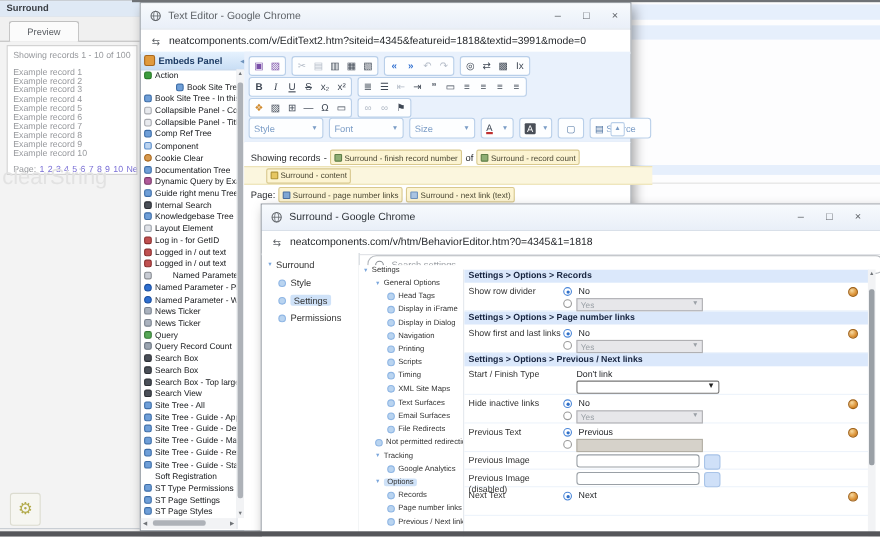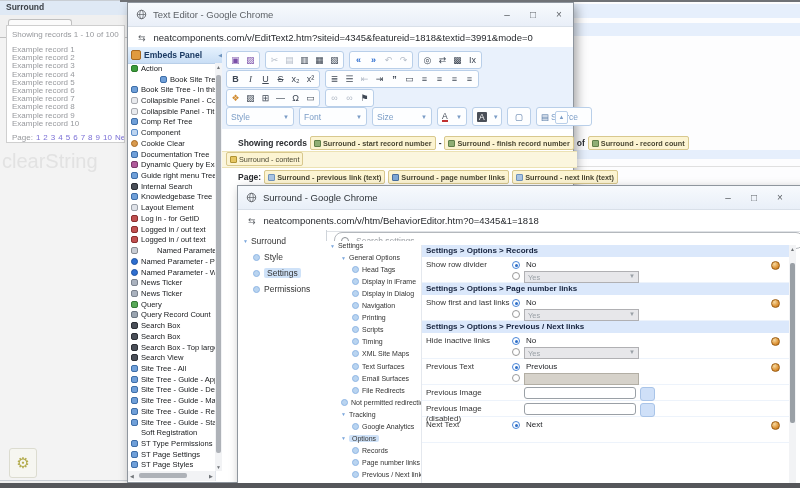--- a/index.html
+++ b/index.html
@@ -18,21 +18,21 @@
   .urlbar .swap{font-size:9px;color:#5f6368;margin-right:8px;}
   .urlbar .url{font-size:9.5px;color:#26292d;white-space:nowrap;}
   .globe{flex:none;}
   
   #backwin{left:0;top:2;width:132px;height:479px;background:#f3f3f3;border:1px solid #c9ced4;border-left:none;}
   #backwin .bw-title{height:13px;background:#dfe9f5;border-bottom:1px solid #c3cfdf;
       font-size:8.5px;font-weight:bold;color:#3a3f45;padding:1px 0 0 6px;}
   #bw-tabs{position:absolute;left:0;top:14px;width:132px;height:22px;background:#f0f0f0;border-bottom:1px solid #c0c0c0;}
   #bw-tab{position:absolute;left:8px;top:4px;width:62px;height:18px;background:#fbfbfb;border:1px solid #c0c0c0;
       border-bottom:none;border-radius:3px 3px 0 0;font-size:8.5px;color:#5a5e63;text-align:center;line-height:18px;}
-  #bw-box{position:absolute;left:6px;top:24px;width:112px;height:112px;background:#fff;border:1px solid #cfcfcf;
+  #bw-box{position:absolute;left:6px;top:40px;width:112px;height:112px;background:#fff;border:1px solid #cfcfcf;
       padding:4px 0 0 5px;font-size:8px;color:#97999d;line-height:9px;overflow:hidden;}
   #bw-showing{margin-bottom:7px;}
   .rec{height:8.2px;line-height:8.2px;}
   #bw-pageline{margin-top:5px;color:#97999d;}
   #bw-pageline .pl{color:#7a6fd6;margin-left:3px;cursor:pointer;}
   #watermark{left:2px;top:150px;font-size:20px;color:#e2e2e2;}
   #gearbtn{left:9px;top:448px;width:26px;height:28px;background:#f6f6f1;border:1px solid #dcdcd0;border-radius:3px;
       text-align:center;line-height:28px;font-size:15px;color:#b3ab4c;cursor:pointer;}
   
   #rightbg{left:571px;top:0;width:229px;height:190px;background:#fdfdfe;border-right:1px solid #c6c6c6;}
@@ -86,30 +86,30 @@
   .tb-btn.italic{font-style:italic;font-family:"Liberation Serif",serif;}
   .tb-btn.underline{text-decoration:underline;}
   .tb-btn.strike{text-decoration:line-through;}
   .tb-sel{display:flex;align-items:center;height:17px;background:#fdfeff;border:1px solid #b9cfe9;border-radius:3px;
       padding:0 4px;font-size:8.5px;color:#7a9cc6;cursor:pointer;}
   .tb-sel .car{margin-left:auto;font-size:6px;color:#7a9cc6;padding-left:6px;}
   #tb-collapse{position:absolute;right:5px;top:64px;width:11px;height:11px;background:#fdfeff;border:1px solid #b9cfe9;
       border-radius:2px;font-size:6px;color:#7a9cc6;text-align:center;line-height:10px;cursor:pointer;}
   
   #edcontent{left:94px;top:126px;width:351px;height:353px;background:#fff;font-size:8.5px;color:#2a2c30;}
-  .edline{display:flex;align-items:center;gap:3px;padding-left:16px;white-space:nowrap;font-weight:bold;}
+  .edline{display:flex;align-items:center;gap:3px;padding-left:6px;white-space:nowrap;}
   .token{display:inline-flex;align-items:center;gap:2px;height:12px;padding:0 3px;background:#fcf4d2;
       border:1px solid #d8c88e;border-radius:2px;font-size:7.3px;color:#4a4733;white-space:nowrap;cursor:pointer;}
   .tk-ic{width:7px;height:7px;border-radius:1px;flex:none;box-sizing:border-box;}
   .tk-count{background:#8fae74;border:1px solid #5f7e48;}
   .tk-content{background:#e6c661;border:1px solid #b09334;}
   .tk-nav{background:#a9c4e2;border:1px solid #6f93bd;}
   .tk-page{background:#7fa7d4;border:1px solid #4a6f9f;}
   #edband{position:absolute;left:0;top:22px;width:351px;height:15px;background:#fbf6de;
-      border-top:1px solid #ece2b4;border-bottom:1px solid #ece2b4;display:flex;padding-left:4px;}
+      border-top:1px solid #ece2b4;border-bottom:1px solid #ece2b4;display:flex;align-items:center;padding-left:20px;}
   
   #setwin{left:237px;top:185px;width:566px;height:310px;}
   #lefttree{left:0;top:44px;width:88px;height:266px;border-right:1px solid #cfd4da;background:#fff;}
   .lt-row{position:absolute;display:flex;align-items:center;font-size:8.5px;color:#333;white-space:nowrap;cursor:pointer;}
   .tri{font-size:5px;color:#7aa6dc;margin-right:3px;}
   .bullet{width:5px;height:5px;border-radius:50%;background:#b9d4f0;border:1px solid #8fb6e4;margin-right:4px;flex:none;}
   .sel-hl{background:#cfe2f8;border-radius:2px;padding:0 3px;}
   #searchwrap{left:96px;top:46px;width:456px;height:15px;border:1px solid #b4b8bd;border-radius:8px;background:#fff;
       display:flex;align-items:center;padding:0 6px;}
   #searchwrap input{border:none;outline:none;flex:1;font-size:8.5px;color:#333;background:transparent;
@@ -462,47 +462,39 @@
         <div class="tb-sel" style="width:46px;">
           <span style="color:#4a6f9f;margin-right:2px;">▤</span>
           <span>Source</span>
           </div>
       </div>
       <div id="tb-collapse">▲</div>
     </div>
     <div id="edcontent" class="abs">
       <div class="edline" style="padding-top:7px;">
         <span>Showing records</span>
-        <span class="token">
-            <span class="tk-ic tk-count"></span>
-            <span>Surround - start record number</span>
-          </span>
         <span>-</span>
         <span class="token">
             <span class="tk-ic tk-count"></span>
             <span>Surround - finish record number</span>
           </span>
         <span>of</span>
         <span class="token">
             <span class="tk-ic tk-count"></span>
             <span>Surround - record count</span>
           </span>
       </div>
       <div id="edband">
         <span class="token">
             <span class="tk-ic tk-content"></span>
             <span>Surround - content</span>
           </span>
       </div>
       <div class="edline" style="position:absolute;top:41px;left:0;">
         <span>Page:</span>
-        <span class="token">
-            <span class="tk-ic tk-nav"></span>
-            <span>Surround - previous link (text)</span>
-          </span>
         <span class="token">
             <span class="tk-ic tk-page"></span>
             <span>Surround - page number links</span>
           </span>
         <span class="token">
             <span class="tk-ic tk-nav"></span>
             <span>Surround - next link (text)</span>
           </span>
       </div>
     </div>
@@ -645,20 +637,27 @@
           <div class="prow" style="height: 26px;">
             <div class="plabel">Show first and last links</div>
             <span class="rb sel" style="left: 90px; top: 4px;"></span>
             <span class="opt-txt" style="left: 104px; top: 3px;">No</span>
             <span class="rb" style="left: 90px; top: 15px;"></span>
             <div class="dsel" style="left: 102px; top: 14px;">Yes<span class="car">▼</span></div>
             <span class="inherit-icon"></span>
           </div>
           <div class="ph">Settings &gt; Options &gt; Previous / Next links</div>
           <div class="prow" style="height: 26px;">
+            <div class="plabel">Start / Finish Type</div>
+            <span class="opt-txt" style="left: 102px; top: 3px;">Don't link</span>
+            <div class="asel" style="left: 102px; top: 13px;">
+              <span class="car">▼</span>
+            </div>
+          </div>
+          <div class="prow" style="height: 26px;">
             <div class="plabel">Hide inactive links</div>
             <span class="rb sel" style="left: 90px; top: 4px;"></span>
             <span class="opt-txt" style="left: 104px; top: 3px;">No</span>
             <span class="rb" style="left: 90px; top: 15px;"></span>
             <div class="dsel" style="left: 102px; top: 14px;">Yes<span class="car">▼</span></div>
             <span class="inherit-icon"></span>
           </div>
           <div class="prow" style="height: 26px;">
             <div class="plabel">Previous Text</div>
             <span class="rb sel" style="left: 90px; top: 4px;"></span>

